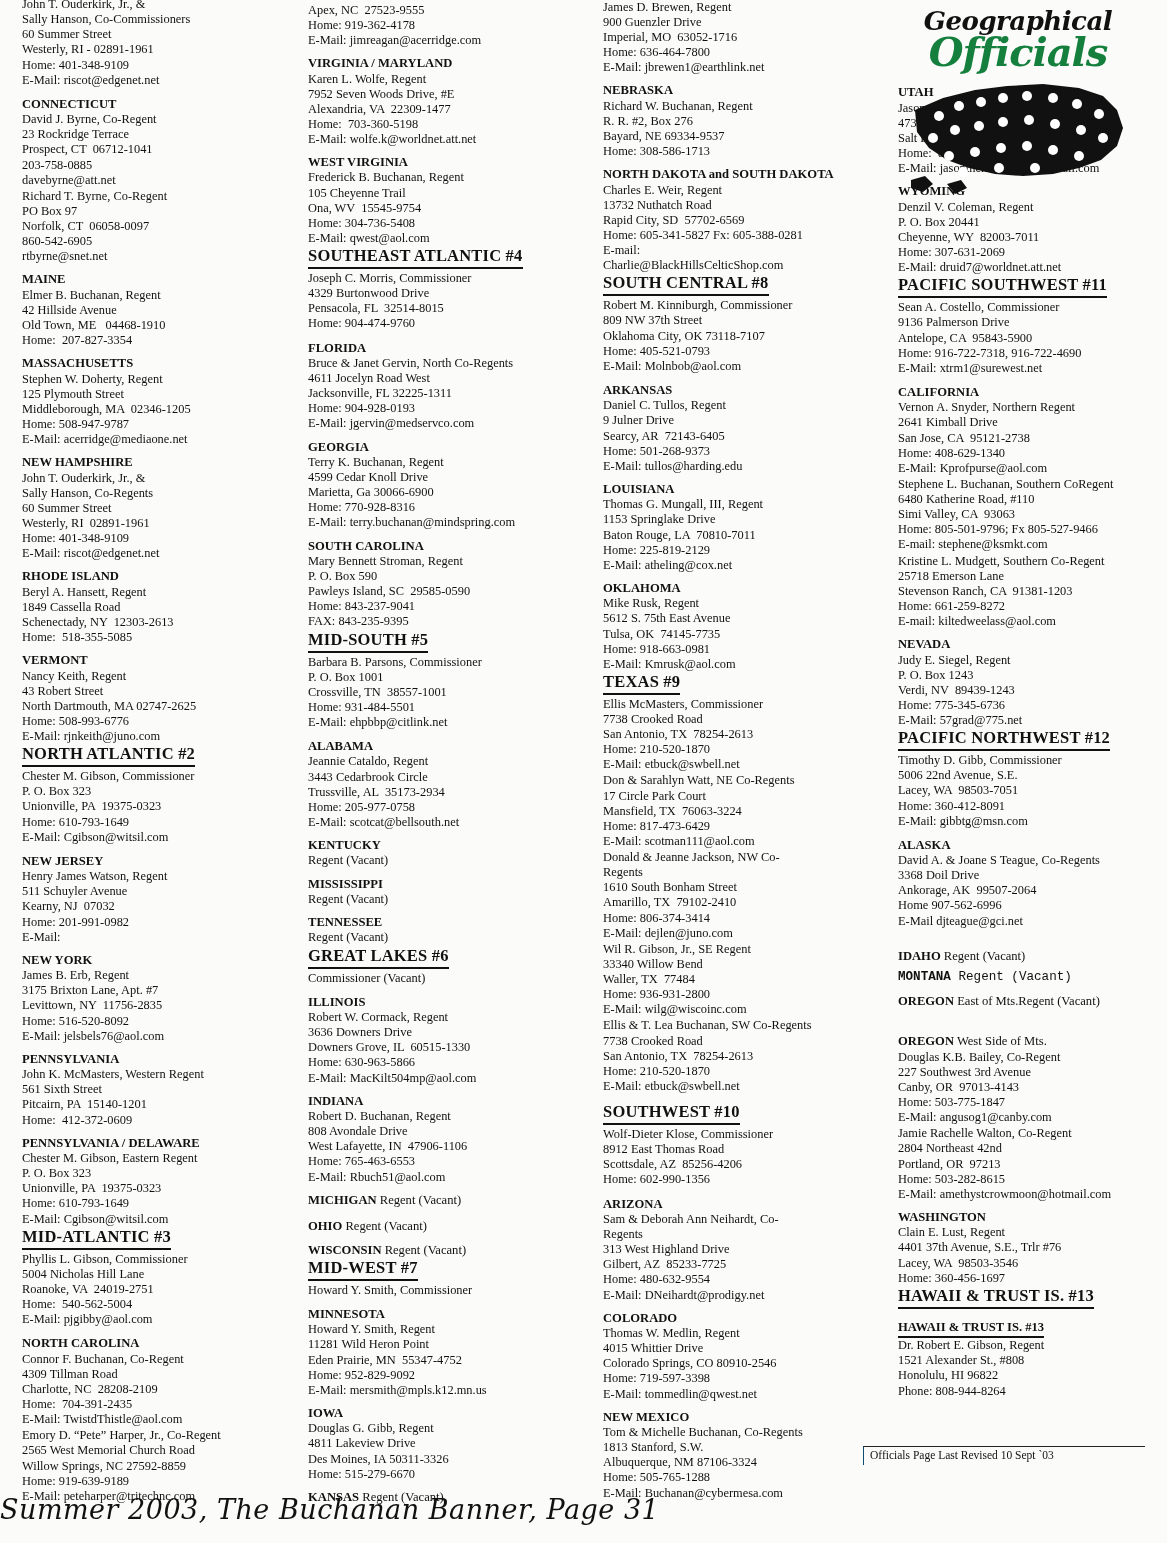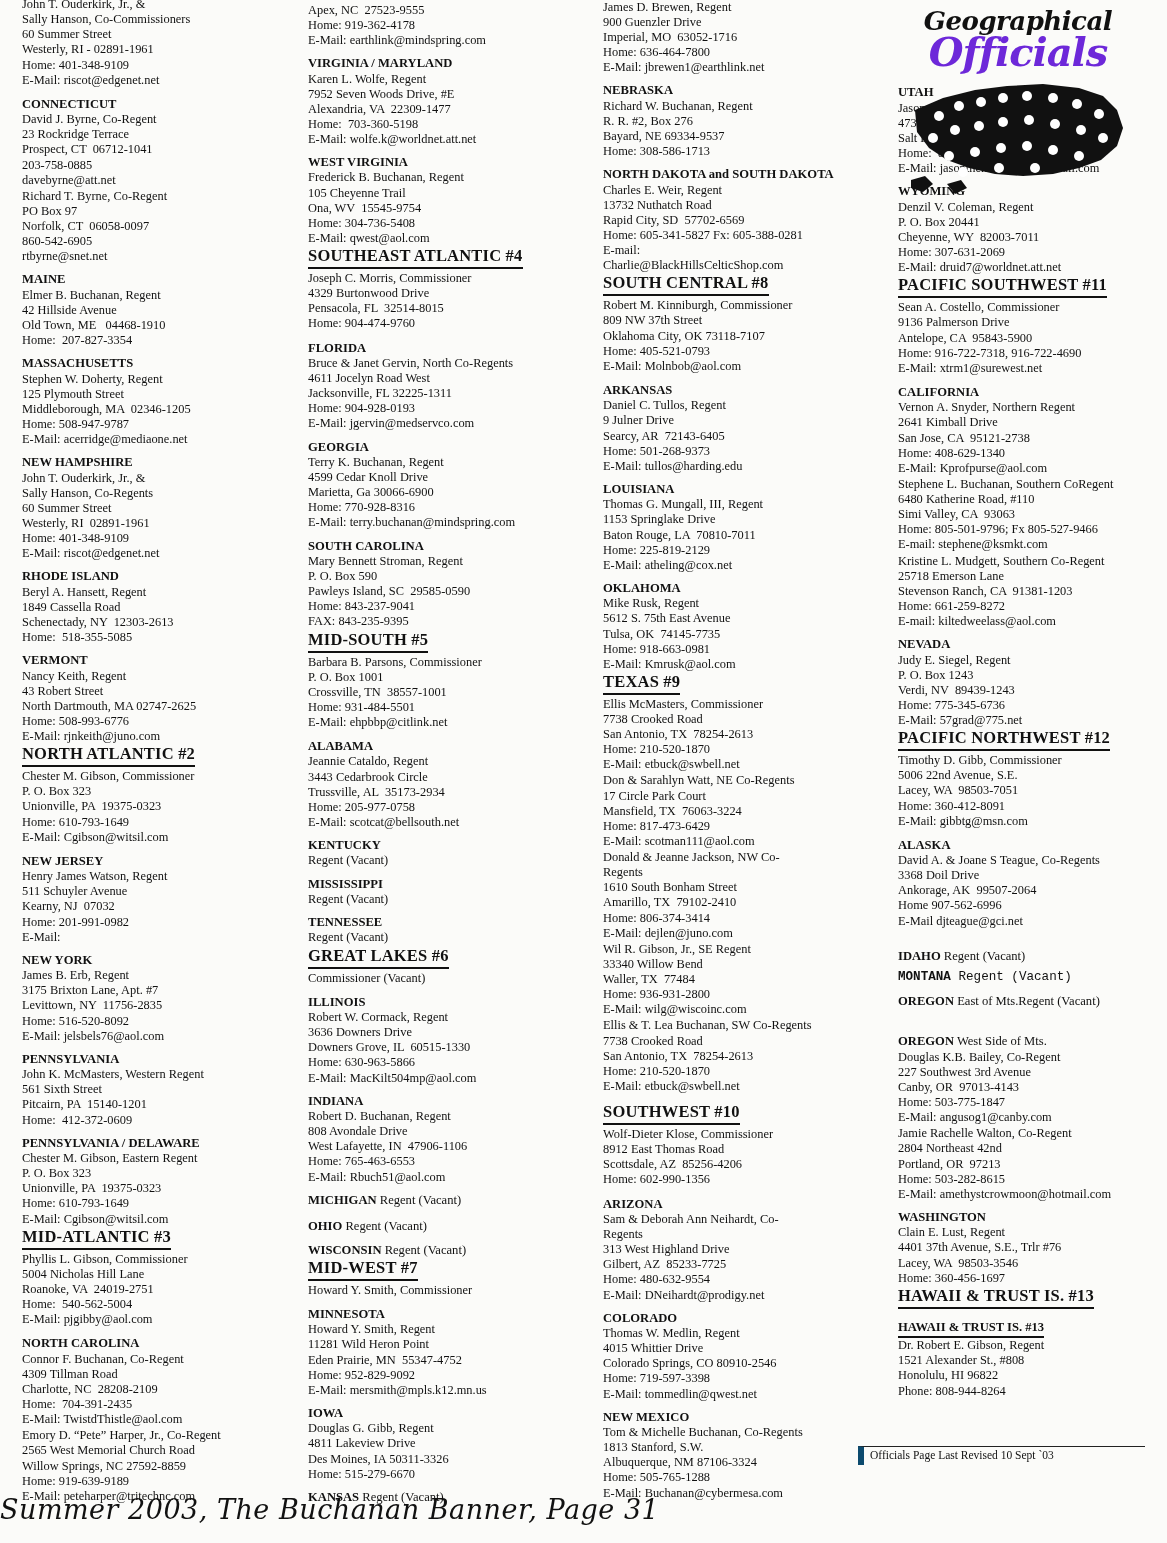--- a/index.html
+++ b/index.html
@@ -93,21 +93,21 @@
     line-height: 1;
     color: #111;
   }
   .mh-line2 {
     font-family: "DejaVu Serif", serif;
     font-weight: bold;
     font-style: italic;
     font-size: 40px;
     letter-spacing: -1px;
     line-height: 1;
-    color: #6d28d9;
+    color: #15803d;
     margin-top: -2px;
   }
   .map-wrap {
     margin-top: 4px;
     display: flex;
     justify-content: center;
   }
 
   
   .footer-script {
@@ -121,21 +121,21 @@
     color: #111;
     letter-spacing: 0.5px;
   }
   .revised {
     position: absolute;
     right: 22px;
     bottom: 78px;
     width: 275px;
     font-size: 11.5px;
     border-top: 1px solid #222;
-    border-left: 6px solid #0c4a6e;
+    border-left: 1px solid #0c4a6e;
     padding: 2px 0 0 6px;
     height: 16px;
     box-sizing: content-box;
   }
   .hawaii-rule {
     border-bottom: 2px solid #111;
     display: inline-block;
     padding-bottom: 1px;
   }
 </style>
@@ -268,21 +268,21 @@
           <div class="line">Home: 919-639-9189</div>
           <div class="line">E-Mail: peteharper@tritechnc.com</div>
         </div>
       </div>
     <div class="col col2">
         <div class="entry">
           <div class="line">James A. “Jim” Reagan, III, Co-Regent</div>
           <div class="line">1428 Yates Store Road</div>
           <div class="line">Apex, NC  27523-9555</div>
           <div class="line">Home: 919-362-4178</div>
-          <div class="line">E-Mail: earthlink@mindspring.com</div>
+          <div class="line">E-Mail: jimreagan@acerridge.com</div>
         </div>
         <div class="state-head">VIRGINIA / MARYLAND</div>
         <div class="entry">
           <div class="line">Karen L. Wolfe, Regent</div>
           <div class="line">7952 Seven Woods Drive, #E</div>
           <div class="line">Alexandria, VA  22309-1477</div>
           <div class="line">Home:  703-360-5198</div>
           <div class="line">E-Mail: wolfe.k@worldnet.att.net</div>
         </div>
         <div class="state-head">WEST VIRGINIA</div>

